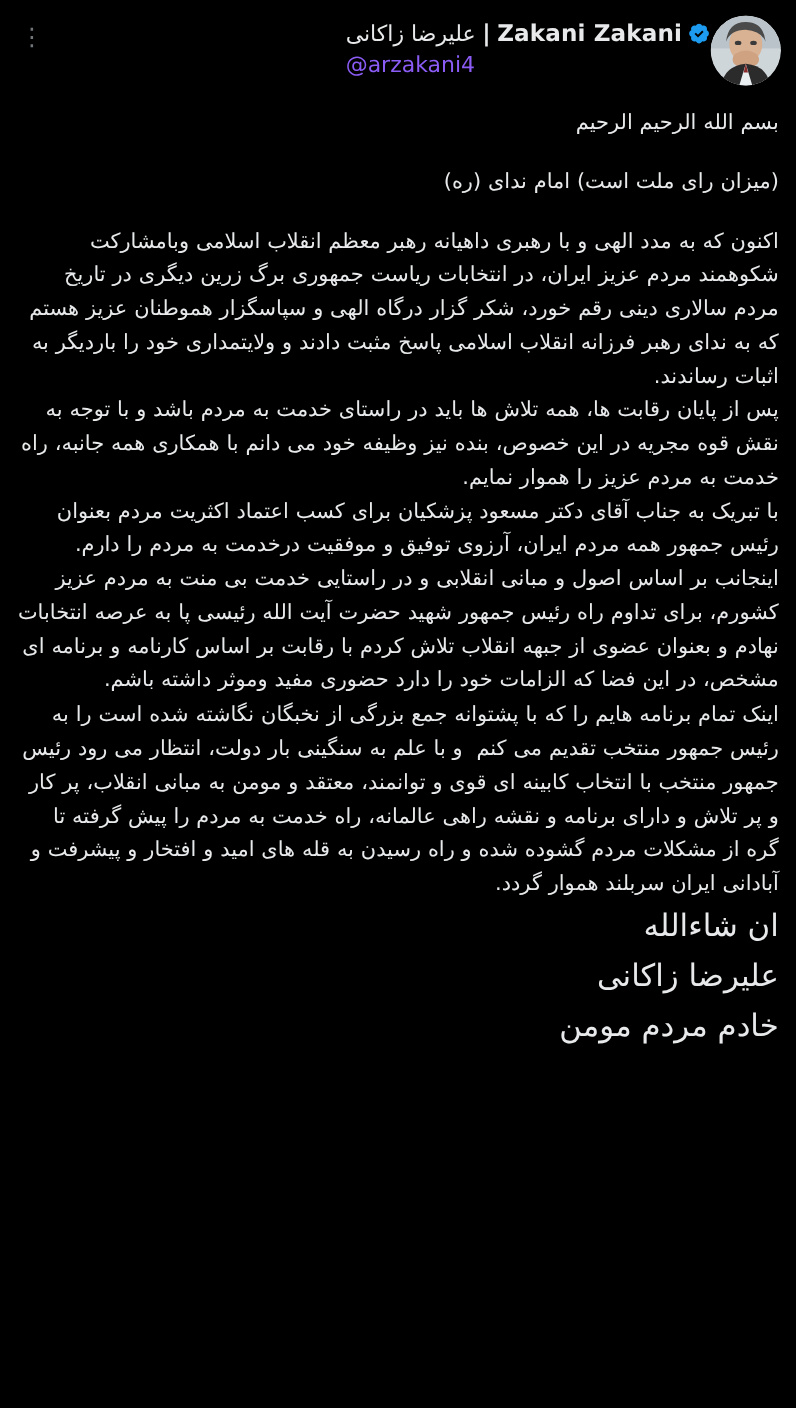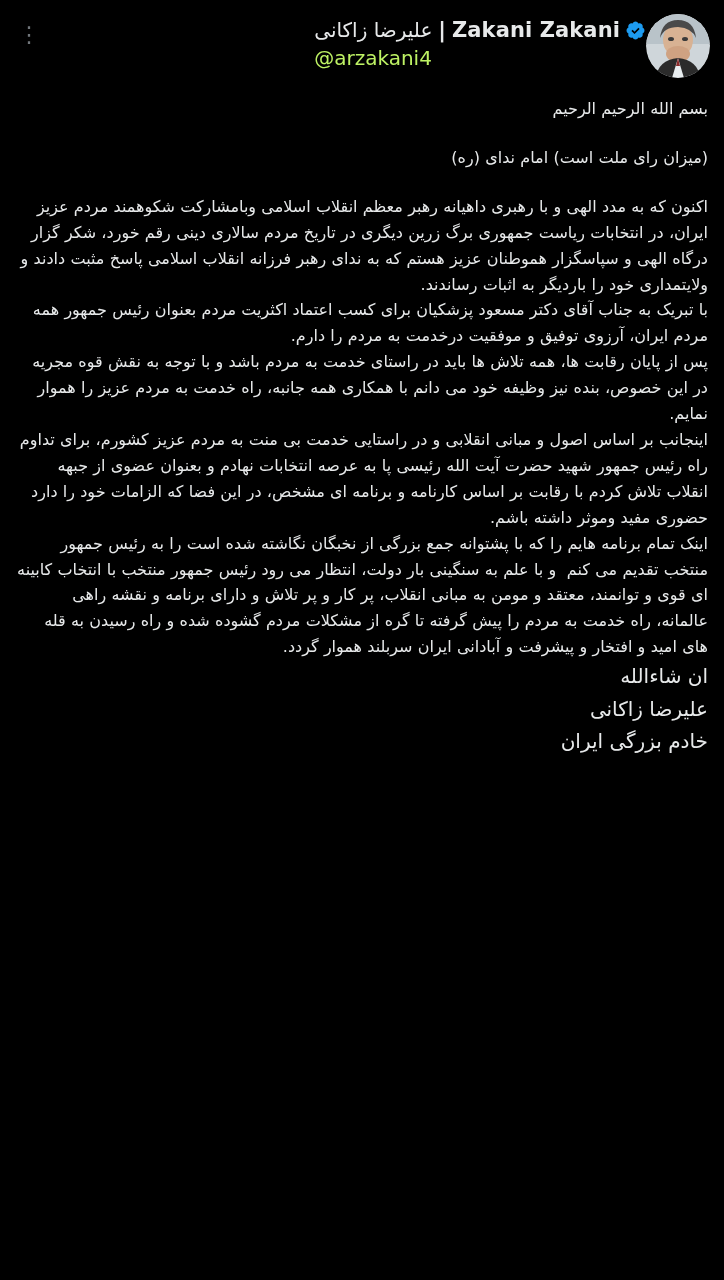--- a/index.html
+++ b/index.html
@@ -91,21 +91,21 @@
 
   .verified {
     width: 21px;
     height: 21px;
     display: inline-block;
     flex: 0 0 auto;
   }
 
   .handle {
     font-size: 20px;
-    color: #bef264;
+    color: #8b5cf6;
     margin-top: 4px;
     direction: ltr;
     text-align: center;
   }
 
   .avatar {
     order: 1;
     width: 64px;
     height: 64px;
     border-radius: 50%;
@@ -119,38 +119,38 @@
   
   .tweet-body {
     padding: 0 16px 0 16px;
     box-sizing: border-box;
     direction: rtl;
     text-align: right;
     flex: 1 1 auto;
   }
 
   .para {
-    font-size: 16px;
+    font-size: 19px;
     line-height: 1.62;
     color: #e7e9ea;
     margin: 0 0 0 0;
     white-space: pre-wrap;
     word-spacing: 0.2px;
   }
 
   .para.spaced {
     margin-bottom: 23px;
   }
 
   .para.tight {
     margin-bottom: 0px;
   }
 
   .signature {
-    font-size: 20px;
+    font-size: 28px;
     line-height: 1.62;
     color: #e7e9ea;
     margin: 0;
     text-align: right;
   }
 </style>
 </head>
 <body>
 
 <div class="tweet">
@@ -199,27 +199,27 @@
   </div>
 
   <div class="tweet-body">
 
     <p class="para spaced">بسم الله الرحیم الرحیم</p>
 
     <p class="para spaced">(میزان رای ملت است) امام ندای (ره)</p>
 
     <p class="para tight">اکنون که به مدد الهی و با رهبری داهیانه رهبر معظم انقلاب اسلامی وبامشارکت شکوهمند مردم عزیز ایران، در انتخابات ریاست جمهوری برگ زرین دیگری در تاریخ مردم سالاری دینی رقم خورد، شکر گزار درگاه الهی و سپاسگزار هموطنان عزیز هستم که به ندای رهبر فرزانه انقلاب اسلامی پاسخ مثبت دادند و ولایتمداری خود را باردیگر به اثبات رساندند.</p>
 
+    <p class="para tight">پس از پایان رقابت ها، همه تلاش ها باید در راستای خدمت به مردم باشد و با توجه به نقش قوه مجریه در این خصوص، بنده نیز وظیفه خود می دانم با همکاری همه جانبه، راه خدمت به مردم عزیز را هموار نمایم.</p>
+
     <p class="para tight">با تبریک به جناب آقای دکتر مسعود پزشکیان برای کسب اعتماد اکثریت مردم بعنوان رئیس جمهور همه مردم ایران، آرزوی توفیق و موفقیت درخدمت به مردم را دارم.</p>
-
-    <p class="para tight">پس از پایان رقابت ها، همه تلاش ها باید در راستای خدمت به مردم باشد و با توجه به نقش قوه مجریه در این خصوص، بنده نیز وظیفه خود می دانم با همکاری همه جانبه، راه خدمت به مردم عزیز را هموار نمایم.</p>
 
     <p class="para tight">اینجانب بر اساس اصول و مبانی انقلابی و در راستایی خدمت بی منت به مردم عزیز کشورم، برای تداوم راه رئیس جمهور شهید حضرت آیت الله رئیسی پا به عرصه انتخابات نهادم و بعنوان عضوی از جبهه انقلاب تلاش کردم با رقابت بر اساس کارنامه و برنامه ای مشخص، در این فضا که الزامات خود را دارد حضوری مفید وموثر داشته باشم.</p>
 
     <p class="para tight">اینک تمام برنامه هایم را که با پشتوانه جمع بزرگی از نخبگان نگاشته شده است را به رئیس جمهور منتخب تقدیم می کنم  و با علم به سنگینی بار دولت، انتظار می رود رئیس جمهور منتخب با انتخاب کابینه ای قوی و توانمند، معتقد و مومن به مبانی انقلاب، پر کار و پر تلاش و دارای برنامه و نقشه راهی عالمانه، راه خدمت به مردم را پیش گرفته تا گره از مشکلات مردم گشوده شده و راه رسیدن به قله های امید و افتخار و پیشرفت و آبادانی ایران سربلند هموار گردد.</p>
 
     <p class="signature">ان شاءالله</p>
     <p class="signature">علیرضا زاکانی</p>
-    <p class="signature">خادم بزرگی ایران</p>
+    <p class="signature">خادم مردم مومن</p>
 
   </div>
 
 </div>
 
 </body></html>

